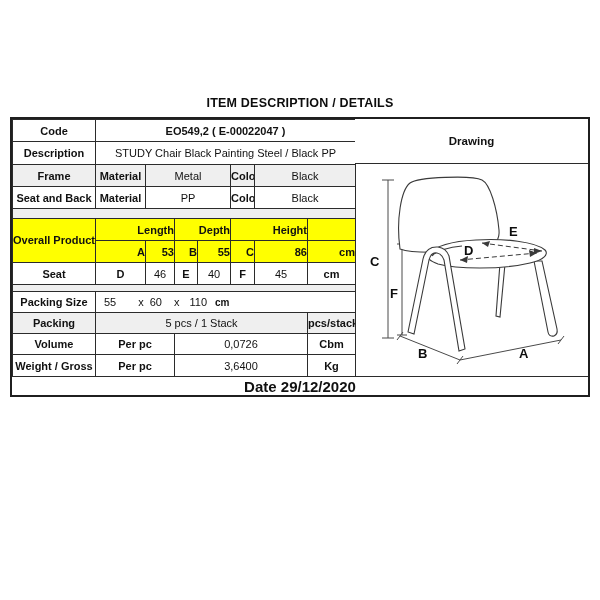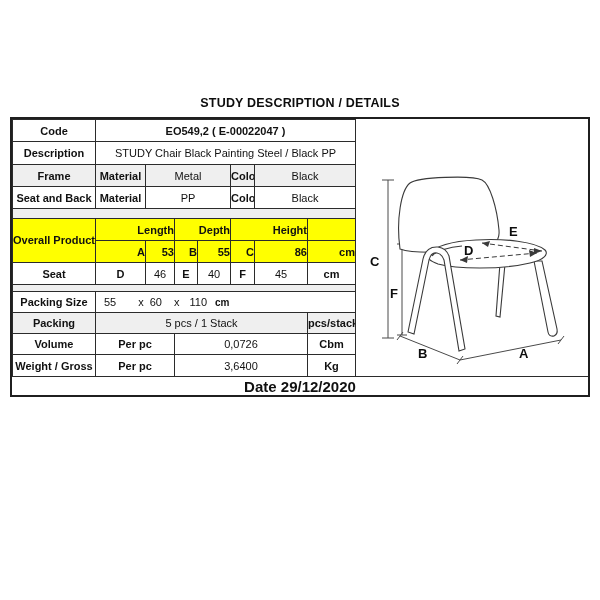--- a/index.html
+++ b/index.html
@@ -52,21 +52,21 @@
   svg .ln{stroke:#3a3a3a;stroke-width:1.1;fill:none;}
   svg .tube{stroke:#3a3a3a;stroke-width:1.1;fill:#ffffff;}
   svg .dash{stroke:#3a3a3a;stroke-width:1;fill:none;stroke-dasharray:5 3;}
   svg .dimln{stroke:#4a4a4a;stroke-width:1;fill:none;}
   svg .arrow{fill:#3a3a3a;stroke:none;}
   svg text.dim{font-family:"Liberation Sans",sans-serif;font-size:13px;font-weight:bold;fill:#0d0d0d;}
 </style>
 </head>
 <body>
 
-<div class="title">STUDY DESCRIPTION / DETAILS</div>
+<div class="title">ITEM DESCRIPTION / DETAILS</div>
 
 <div class="frame">
 
   <table class="spec">
     <colgroup>
       <col style="width:83px">
         <col style="width:50px">
         <col style="width:29px">
         <col style="width:23px">
       <col style="width:33px">
@@ -155,20 +155,23 @@
       </tr>
       <tr style="height:22px">
         <td class="lbl">Weight / Gross</td>
         <td colspan="2" class="b">Per pc</td>
         <td colspan="4">3,6400</td>
         <td class="unit">Kg</td>
       </tr>
     </tbody>
   </table>
 
+  <div class="right-head">
+    <span>Drawing</span>
+  </div>
 
   <div class="drawing-area">
     <svg width="232" height="212" viewBox="0 0 232 212">
 
       <g>
         <line class="dimln" x1="32" y1="16" x2="32" y2="174"></line>
         <line class="dimln" x1="26" y1="16" x2="38" y2="16"></line>
         <line class="dimln" x1="26" y1="174" x2="38" y2="174"></line>
       </g>
 

